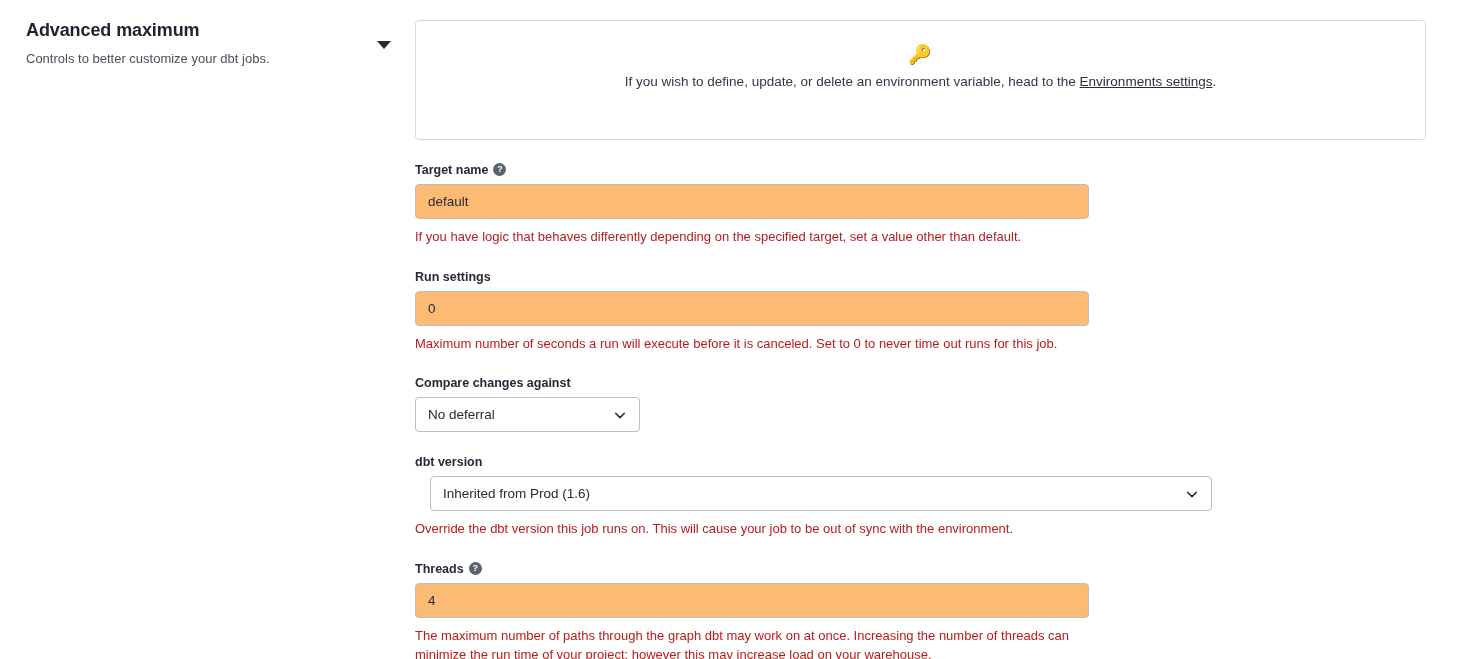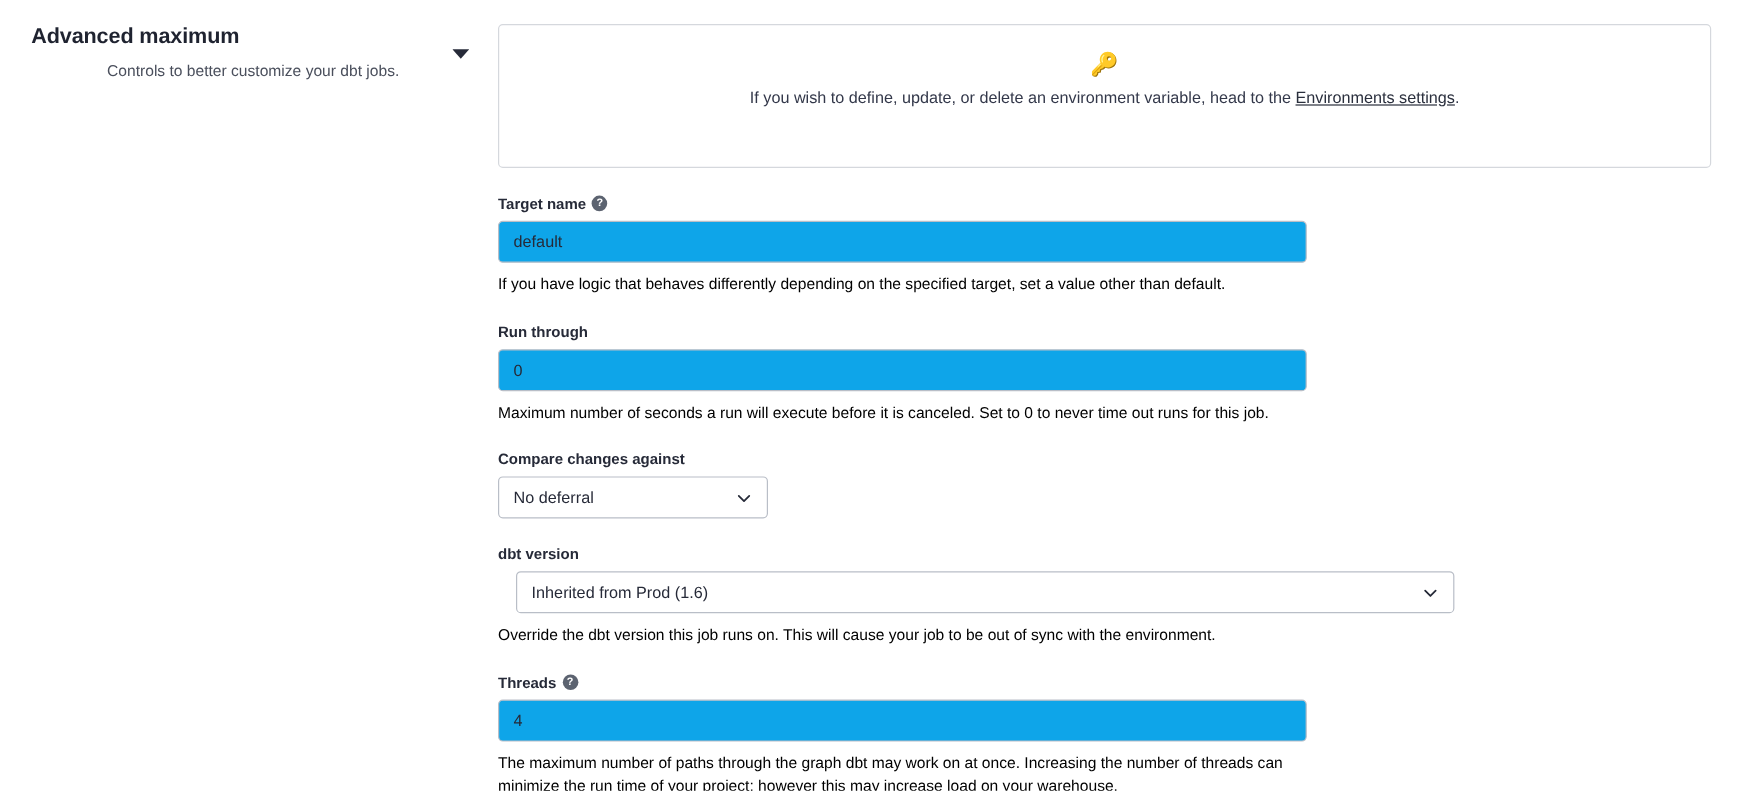--- a/index.html
+++ b/index.html
@@ -35,21 +35,20 @@
     font-weight: bold;
     color: #1f2330;
     margin: 0 0 9px 0;
     letter-spacing: -0.1px;
   }
   .section-sub {
     font-size: 13px;
     color: #4a4f5c;
     margin: 0;
     line-height: 1.35;
-    text-align: center;
   }
   .collapse-caret {
     position: absolute;
     left: 377px;
     top: 40px;
     width: 14px;
     height: 10px;
     cursor: pointer;
   }
   .collapse-caret svg { display: block; }
@@ -125,27 +124,27 @@
   }
   .text-input {
     width: 674px;
     height: 35px;
     border: 1px solid #b9bec7;
     border-radius: 4px;
     padding: 0 12px;
     font-size: 13.5px;
     color: #262a38;
     font-family: "Liberation Sans", sans-serif;
-    background: #0ea5e9;
+    background: #fdba74;
     outline: none;
   }
   .text-input::placeholder { color: #9aa0ab; }
   .field-hint {
     font-size: 13px;
-    color: #000000;
+    color: #b91c1c;
     margin-top: 8px;
     line-height: 1.5;
     max-width: 680px;
   }
 
   
   .select-wrap {
     position: relative;
     display: inline-block;
   }
@@ -200,21 +199,21 @@
       <div class="field-label">
         <span>Target name</span>
         <span class="help-icon">?</span>
       </div>
       <input class="text-input" type="text" value="default" style="">
       <div class="field-hint">If you have logic that behaves differently depending on the specified target, set a value other than default.</div>
     </div>
 
     <div class="field">
       <div class="field-label">
-        <span>Run through</span>
+        <span>Run settings</span>
       </div>
       <input class="text-input" type="text" value="0" style="">
       <div class="field-hint">Maximum number of seconds a run will execute before it is canceled. Set to 0 to never time out runs for this job.</div>
     </div>
 
     <div class="field">
       <div class="field-label">
         <span>Compare changes against</span>
       </div>
       <div class="select-wrap small">

